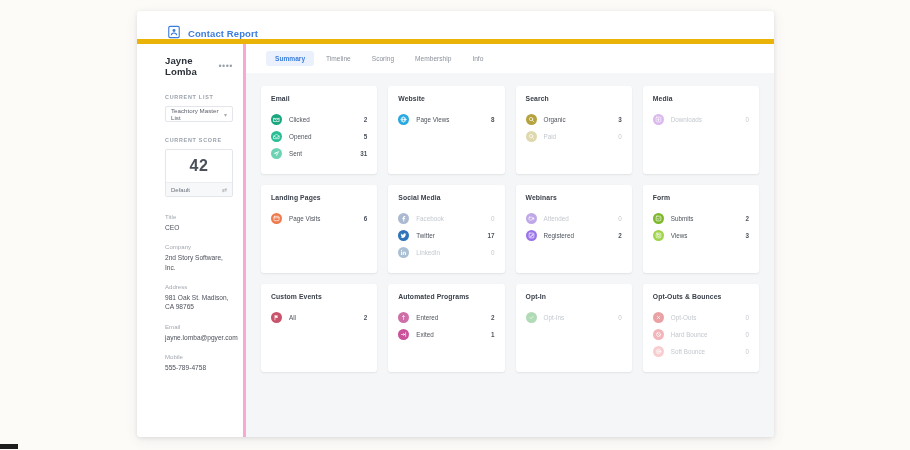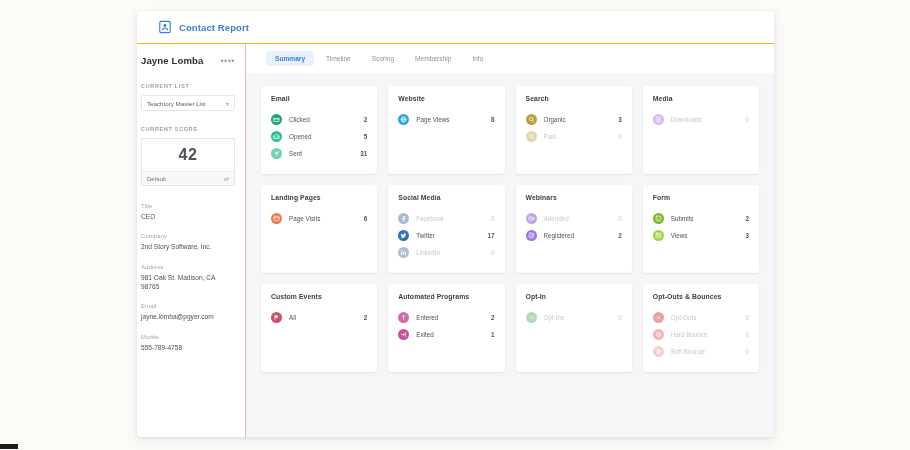--- a/index.html
+++ b/index.html
@@ -19,45 +19,45 @@
     box-shadow: 0 1px 4px rgba(60,64,80,.13), 0 4px 14px rgba(60,64,80,.07);
     overflow: hidden;
     display: flex;
     flex-direction: column;
   }
 
   
   #window-header {
     height: 33px;
     flex: 0 0 33px;
-    border-bottom: 1px solid #eab308;
+    border-bottom: 5px solid #eab308;
     display: flex;
-    align-items: center;
-    padding-left: 21px;
+    align-items: flex-end;
+    padding-left: 30px;
     background: #fff;
   }
   #window-header .hdr-icon { width: 14px; height: 14px; display:block; }
   #window-header .hdr-title {
     margin-left: 7px;
     font-size: 9.5px;
     color: #3b7ddd;
     font-weight: 700;
     letter-spacing: .1px;
   }
 
   
   #window-body { flex: 1; display: flex; min-height: 0; }
 
   
   #sidebar {
     width: 109px;
     flex: 0 0 109px;
     background: #fff;
-    border-right: 1px solid #f9a8d4;
-    padding: 11px 10px 0 4px;
+    border-right: 3px solid #f9a8d4;
+    padding: 11px 10px 0 28px;
     overflow: hidden;
   }
   .sb-name-row {
     display: flex; align-items: center; justify-content: space-between;
     margin-bottom: 17px;
   }
   .sb-name {
     font-size: 9.6px; font-weight: 700; color: #2b3038; letter-spacing: .1px;
   }
   .sb-dots { color:#9aa1ab; font-size:9px; letter-spacing:.5px; line-height:6px; cursor:pointer; }

